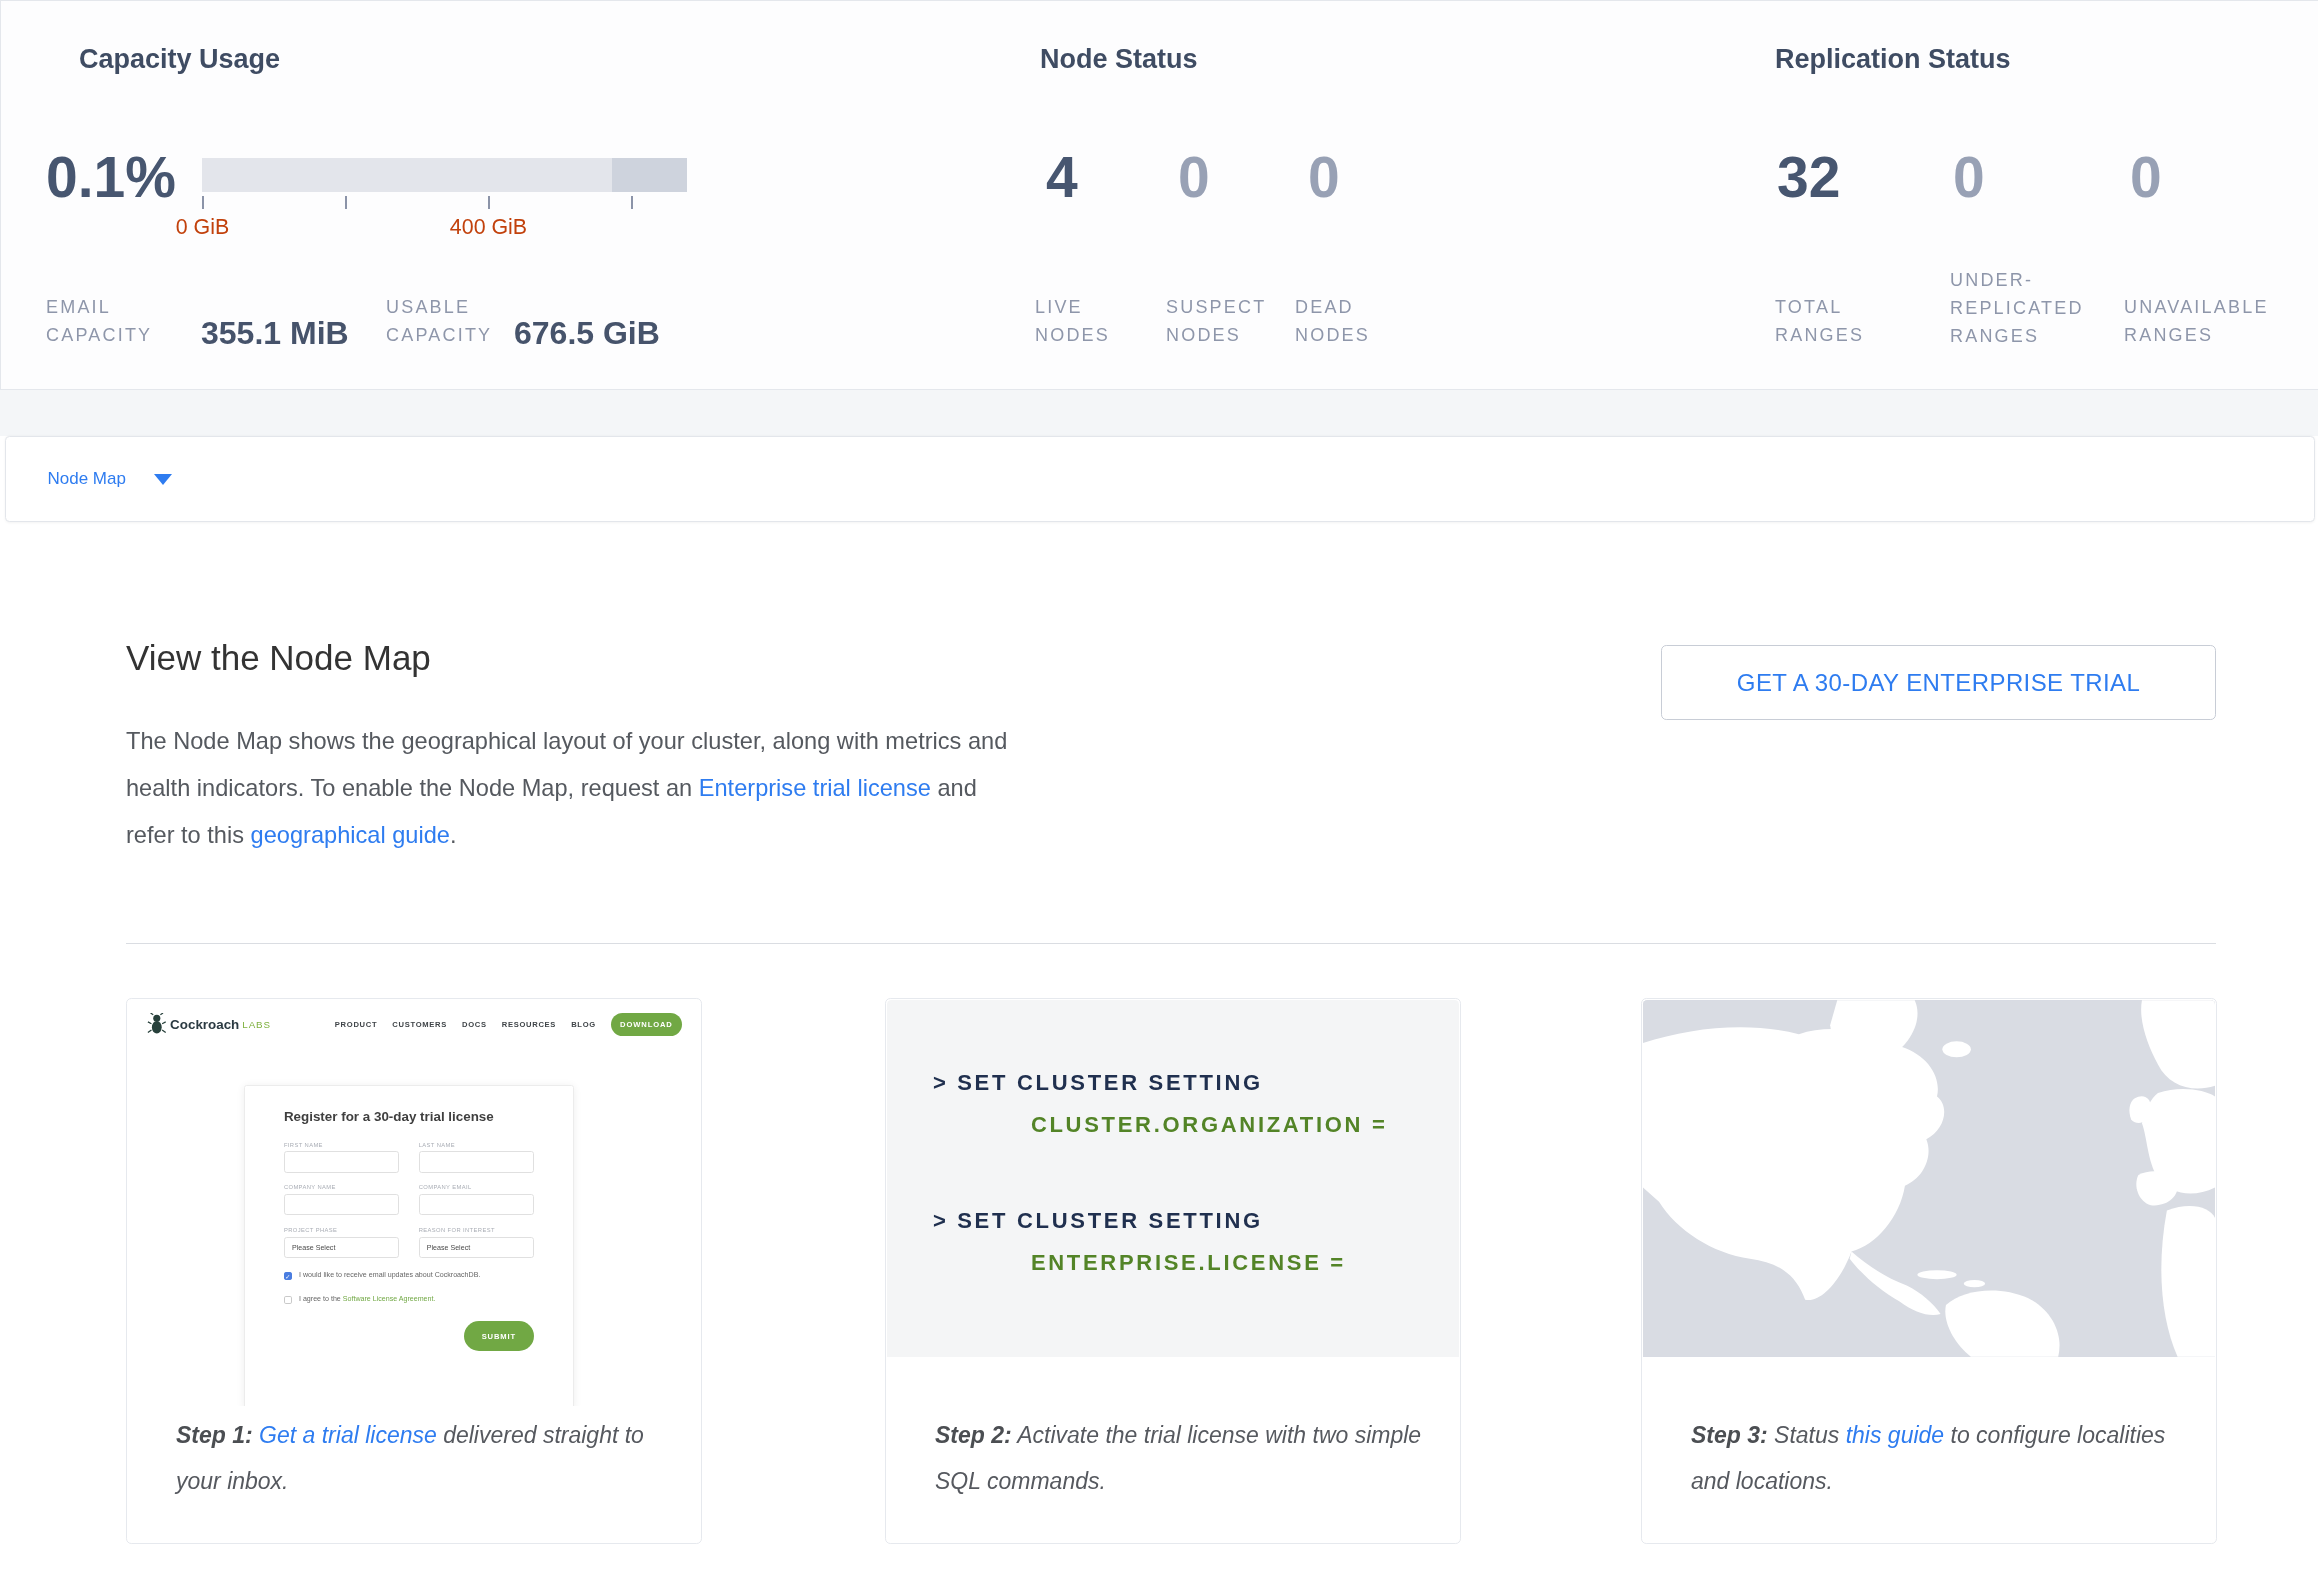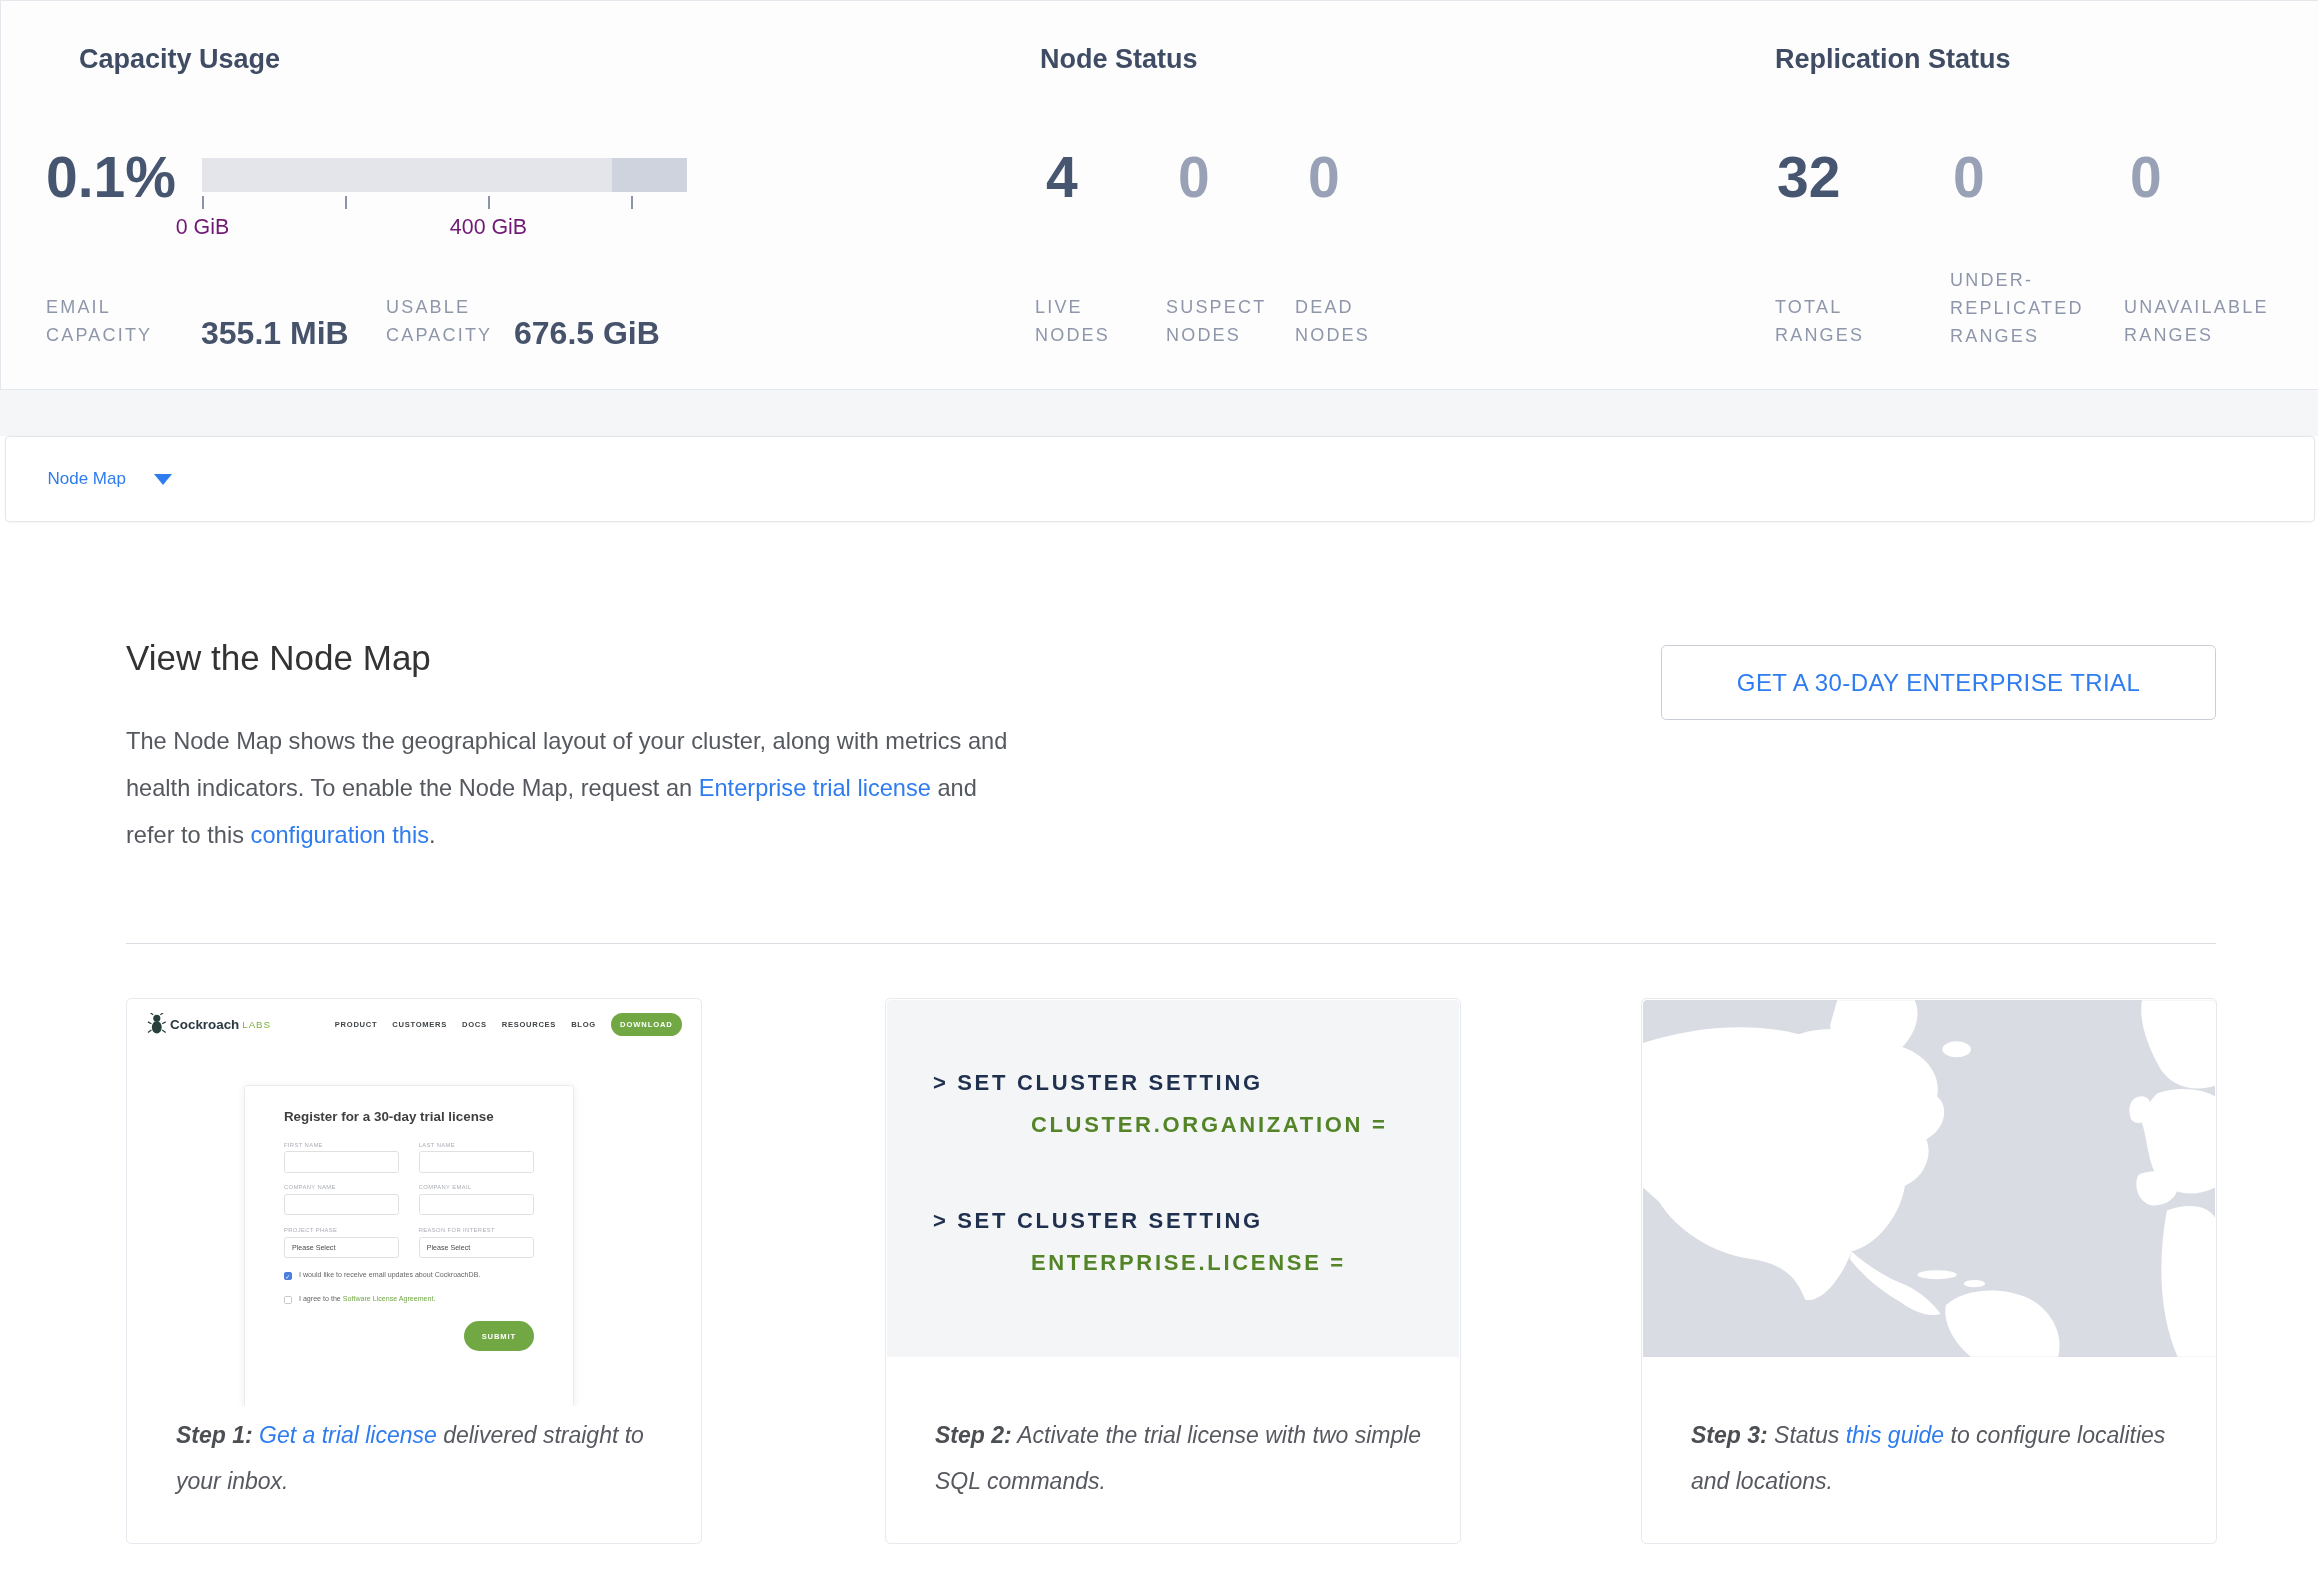--- a/index.html
+++ b/index.html
@@ -11,21 +11,21 @@
                  background:#fdfdfe; border:0.9px solid #e4e7ec; }
   .sec-title { position:absolute; font-size:27px; font-weight:700; color:#3f4c63; }
   .big-num { position:absolute; font-size:57px; font-weight:600; color:#475670; line-height:61px; }
   .big-num.dim { color:#98a1b5; }
   .caps-label { position:absolute; font-size:18px; font-weight:400; color:#8e96aa;
                 letter-spacing:2.2px; line-height:28px; white-space:pre-line; }
   .stat-value { position:absolute; font-size:32px; font-weight:600; color:#46536b; }
   .cap-bar { position:absolute; left:201px; top:157px; width:485px; height:34px; background:#e3e5eb; }
   .cap-bar-tail { position:absolute; left:410px; top:0; width:75px; height:34px; background:#ced3dd; }
   .tick { position:absolute; top:195px; width:1.8px; height:12.5px; background:#8b93a8; }
-  .tick-label { position:absolute; top:214px; width:107px; text-align:center; font-size:21.4px; color:#701a75; }
+  .tick-label { position:absolute; top:214px; width:107px; text-align:center; font-size:21.4px; color:#c2410c; }
 
   
   .band { position:absolute; left:0; top:390px; width:2319px; height:46px; background:#f4f6f8; }
   .nodemap-bar { position:absolute; left:4.5px; top:436px; width:2310px; height:86px; background:#ffffff;
                  border:0.9px solid #e3e6eb; border-radius:4.5px; box-shadow:0 0.9px 2.7px rgba(0,0,0,.05);
                  display:flex; align-items:center; padding-left:42px; cursor:pointer; }
   .nodemap-label { font-size:17px; color:#2e7cf0; }
   .caret-down { width:0; height:0; margin-left:28.5px; border-left:9.8px solid transparent;
                 border-right:9.8px solid transparent; border-top:11.6px solid #2e7cf0; }
 
@@ -132,21 +132,21 @@
   </div>
 
   <div class="band"></div>
 
   <div class="nodemap-bar">
     <span class="nodemap-label">Node Map</span>
     <span class="caret-down"></span>
   </div>
 
   <div class="view-title">View the Node Map</div>
-  <p class="intro"><span>The Node Map shows the geographical layout of your cluster, along with metrics and health indicators. To enable the Node Map, request an </span><a class="lnk">Enterprise trial license</a><span> and refer to this </span><a class="lnk">configuration this</a><span>.</span></p>
+  <p class="intro"><span>The Node Map shows the geographical layout of your cluster, along with metrics and health indicators. To enable the Node Map, request an </span><a class="lnk">Enterprise trial license</a><span> and refer to this </span><a class="lnk">geographical guide</a><span>.</span></p>
   <button class="trial-btn">GET A 30-DAY ENTERPRISE TRIAL</button>
   <div class="rule"></div>
 
   <div class="card" style="left:126px;">
     <div class="mini">
       <div class="mini-header">
         <div class="mini-logo">
           <svg width="19.6" height="21.4" viewBox="0 0 22 24">
             <circle cx="11" cy="6" r="4" fill="#27403b"></circle>
             <ellipse cx="11" cy="16" rx="5.5" ry="7" fill="#27403b"></ellipse>

